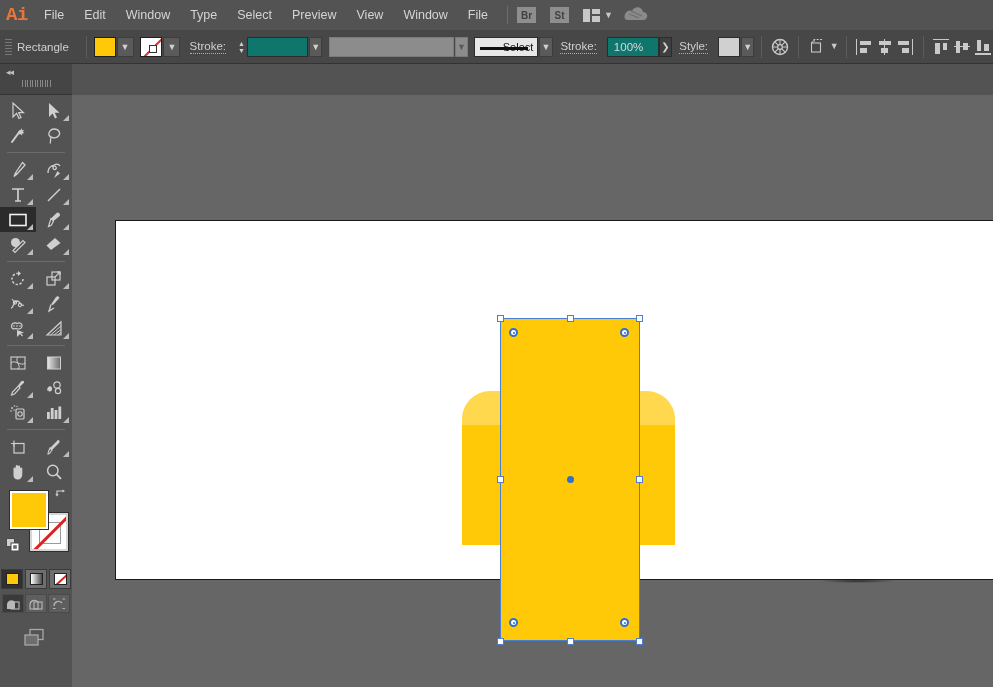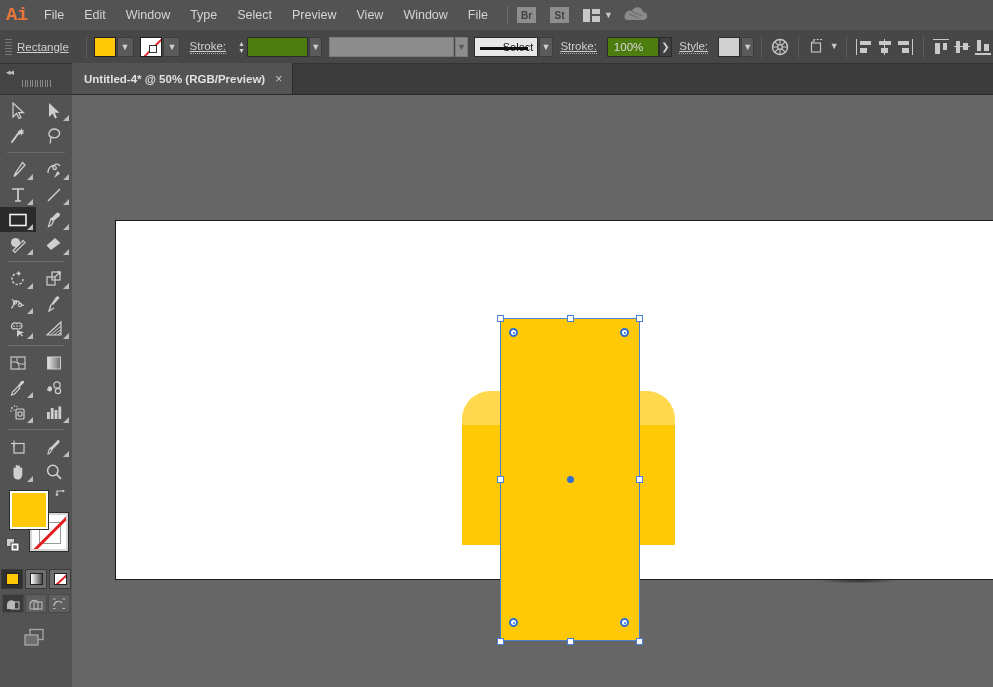--- a/index.html
+++ b/index.html
@@ -61,21 +61,21 @@
     background: #474747;
     border-bottom: 1px solid #333;
     display: flex; align-items: center;
   }
   .grip {
     width: 10px; height: 22px; margin: 0 5px 0 4px;
     display: flex; flex-direction: column; justify-content: center; gap: 2px;
   }
   .grip span { display:block; height:1px; background:#777; width:7px; margin-left:1px;}
   .cb-label {
-    color: #d0d0d0; font-size: 11.5px; margin-right: 10px; white-space: nowrap; text-decoration: underline;
+    color: #d0d0d0; font-size: 11.5px; margin-right: 10px; white-space: nowrap;
   }
   .cb-label.dotted { border-bottom: 1px dotted #b0b0b0; padding-bottom:1px; }
   .cb-sep { width:1px; height:22px; background:#5c5c5c; margin:0 7px; }
   .swatch-group { display:flex; align-items:center; }
   .swatch {
     width: 22px; height: 20px; border: 1px solid #1f1f1f;
   }
   .swatch.fill { background: #ffc907; }
   .swatch.none {
     background: #fff; position: relative; overflow:hidden;
@@ -93,21 +93,21 @@
     display:flex; align-items:center; justify-content:center;
     color:#d0d0d0; font-size:9px; cursor:pointer; margin-left:1px;
     border:1px solid #3d3d3d;
   }
   .stepper {
     width: 14px; height: 20px; display:flex; flex-direction:column;
     align-items:center; justify-content:center; color:#cfcfcf; font-size:7px;
     line-height:7px; cursor:pointer;
   }
   .field {
-    height: 20px; background:#4d7c0f; border:1px solid #2c2c2c;
+    height: 20px; background:#0f766e; border:1px solid #2c2c2c;
     color:#d8d8d8; font-size:11.5px; display:flex; align-items:center;
     padding:0 6px;
   }
   .field.wide { width: 76px; }
   .field.opacity { width: 64px; }
   .field.grey { background:#8c8c8c; border-color:#7a7a7a; width:160px; }
   .profile-box {
     width: 82px; height:20px; background:#e8e8e8; border:1px solid #2c2c2c;
     display:flex; align-items:center; justify-content:flex-end;
     padding-right:4px; position:relative;
@@ -421,26 +421,20 @@
         <span></span>
       <span></span>
         <span></span>
         <span></span>
         <span></span>
         <span></span>
         <span></span>
     </div>
   </div>
 
-  <div class="tabbar">
-    <div class="doctab">
-      <span>Untitled-4* @ 50% (RGB/Preview)</span>
-      <span class="tab-close">×</span>
-    </div>
-  </div>
 
   <div class="toolbar">
     <div class="tools">
 
       <div class="tool">
         <svg width="16" height="18" viewBox="0 0 16 18">
             <path d="M3 1 L3 15 L6.6 11.4 L9 16.5 L11 15.5 L8.7 10.7 L13.5 10.7 Z" fill="none" stroke="#cfcfcf" stroke-width="1.2"></path>
           </svg>
       </div>
       <div class="tool">

